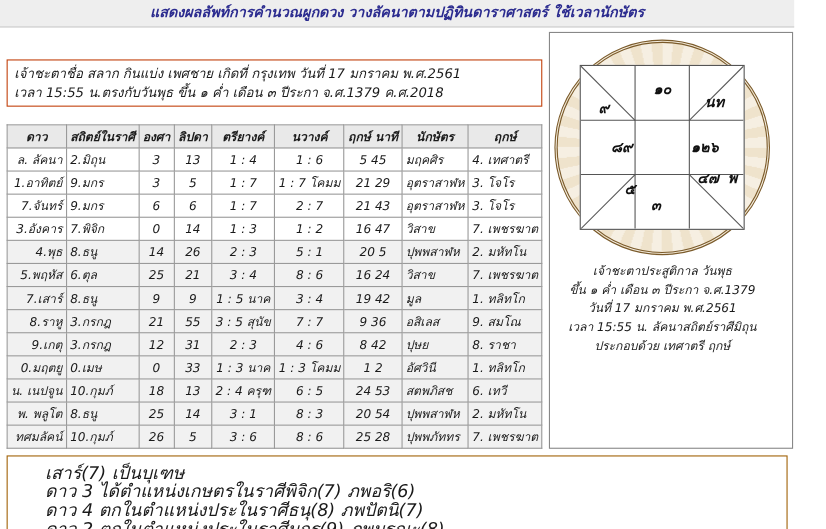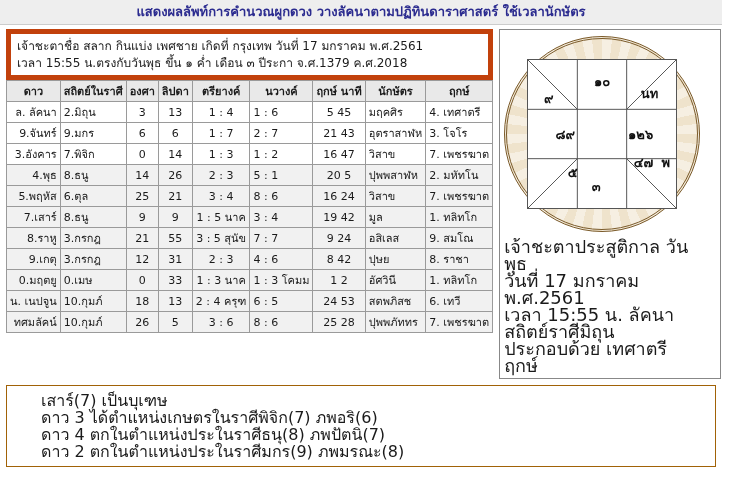--- a/index.html
+++ b/index.html
@@ -3,49 +3,50 @@
 <meta charset="utf-8">
 <style>
   html,body{margin:0;padding:0;}
   body{
     width:751px;height:481px;
     background:#ffffff;
     font-family:"DejaVu Sans","Liberation Sans",sans-serif;
     font-size:12px;color:#1a1a1a;
     overflow:hidden;
   }
-  .page{position:relative;width:722px;height:481px;box-sizing:border-box;padding:0;}
+  .page{position:relative;width:722px;height:481px;box-sizing:border-box;padding:0;font-style:italic;}
   .title-bar{
     width:100%;height:24px;line-height:24px;
     background:#eeeeee;
     text-align:center;
     font-size:13px;font-weight:bold;color:#2b2b8f;
     border-bottom:1px solid #cccccc;
   }
   .body-wrap{display:flex;padding:4px 6px 0 6px;box-sizing:border-box;}
   .left-col{width:498px;box-sizing:border-box;}
   .right-col{
     width:235px;margin-left:6px;
     border:1px solid #888;
     box-sizing:border-box;
     background:#fff;
     padding:6px 20px 4px 4px;
   }
   .info-box{
-    border:5px solid #c2410c;
+    border:1px solid #c2410c;
     padding:4px 6px 3px 6px;
     box-sizing:border-box;
     font-size:12px;
     line-height:17px;
     background:#fff;
+    margin-top:25px;
   }
   table.planets{
     border-collapse:collapse;
     width:100%;
-    margin-top:0;
+    margin-top:16px;
     font-size:11px;
     background:#fff;
   }
   table.planets th,table.planets td{
     border:1px solid #9a9a9a;
     padding:1px 3px;
     line-height:13px;
     height:18px;
     white-space:nowrap;
   }
@@ -53,21 +54,21 @@
     background:#e9e9e9;
     font-weight:bold;
     text-align:center;
     font-size:11px;
   }
   .c-name{width:72px;text-align:right;}
   .c-rasi{width:76px;text-align:left;}
   .c-ong{width:30px;text-align:center;}
   .c-lip{width:30px;text-align:center;}
   .c-tri{width:48px;text-align:center;}
-  .c-nav{width:48px;text-align:left;}
+  .c-nav{width:48px;text-align:center;}
   .c-rik{width:52px;text-align:center;}
   .c-nak{width:72px;text-align:left;}
   .c-rek{width:78px;text-align:left;}
   .rowalt{background:#f1f1f1;}
   .notes{
     margin:6px 6px 0 6px;
     border:1px solid #a16207;
     padding:6px 8px;
     box-sizing:border-box;
     font-size:16px;
@@ -97,21 +98,21 @@
     content:"";position:absolute;left:-1px;top:-1px;width:150px;height:150px;
   }
   .diag{position:absolute;left:0;top:0;width:100%;height:100%;}
   .cellnum{
     position:absolute;
     font-size:13px;font-weight:bold;color:#111;
     transform:translate(-50%,-50%);
     white-space:nowrap;
   }
   .chart-caption{
-    text-align:left;font-size:18px;line-height:17px;margin-top:6px;
+    text-align:center;font-size:11px;line-height:17px;margin-top:6px;
   }
 </style>
 </head>
 <body>
 
 <div class="page">
 
   <div class="title-bar">แสดงผลลัพท์การคำนวณผูกดวง วางลัคนาตามปฏิทินดาราศาสตร์ ใช้เวลานักษัตร</div>
 
   <div class="body-wrap">
@@ -143,21 +144,32 @@
             <td class="c-rasi">2.มิถุน</td>
             <td class="c-ong">3</td>
             <td class="c-lip">13</td>
             <td class="c-tri">1 : 4</td>
             <td class="c-nav">1 : 6</td>
             <td class="c-rik">5 45</td>
             <td class="c-nak">มฤคศิร</td>
             <td class="c-rek">4. เทศาตรี</td>
           </tr>
           <tr>
-            <td class="c-name">9.จันทร์</td>
+            <td class="c-name">1.อาทิตย์</td>
+            <td class="c-rasi">9.มกร</td>
+            <td class="c-ong">3</td>
+            <td class="c-lip">5</td>
+            <td class="c-tri">1 : 7</td>
+            <td class="c-nav">1 : 7 โคมม</td>
+            <td class="c-rik">21 29</td>
+            <td class="c-nak">อุตราสาฬห</td>
+            <td class="c-rek">3. โจโร</td>
+          </tr>
+          <tr>
+            <td class="c-name">7.จันทร์</td>
             <td class="c-rasi">9.มกร</td>
             <td class="c-ong">6</td>
             <td class="c-lip">6</td>
             <td class="c-tri">1 : 7</td>
             <td class="c-nav">2 : 7</td>
             <td class="c-rik">21 43</td>
             <td class="c-nak">อุตราสาฬห</td>
             <td class="c-rek">3. โจโร</td>
           </tr>
           <tr>
@@ -204,21 +216,21 @@
             <td class="c-nak">มูล</td>
             <td class="c-rek">1. ทลิทโก</td>
           </tr>
           <tr class="rowalt">
             <td class="c-name">8.ราหู</td>
             <td class="c-rasi">3.กรกฎ</td>
             <td class="c-ong">21</td>
             <td class="c-lip">55</td>
             <td class="c-tri">3 : 5 สุนัข</td>
             <td class="c-nav">7 : 7</td>
-            <td class="c-rik">9 24</td>
+            <td class="c-rik">9 36</td>
             <td class="c-nak">อสิเลส</td>
             <td class="c-rek">9. สมโณ</td>
           </tr>
           <tr class="rowalt">
             <td class="c-name">9.เกตุ</td>
             <td class="c-rasi">3.กรกฎ</td>
             <td class="c-ong">12</td>
             <td class="c-lip">31</td>
             <td class="c-tri">2 : 3</td>
             <td class="c-nav">4 : 6</td>
@@ -240,20 +252,31 @@
           <tr class="rowalt">
             <td class="c-name">น. เนปจูน</td>
             <td class="c-rasi">10.กุมภ์</td>
             <td class="c-ong">18</td>
             <td class="c-lip">13</td>
             <td class="c-tri">2 : 4 ครุฑ</td>
             <td class="c-nav">6 : 5</td>
             <td class="c-rik">24 53</td>
             <td class="c-nak">สตพภิสช</td>
             <td class="c-rek">6. เทวี</td>
+          </tr>
+          <tr class="rowalt">
+            <td class="c-name">พ. พลูโต</td>
+            <td class="c-rasi">8.ธนู</td>
+            <td class="c-ong">25</td>
+            <td class="c-lip">14</td>
+            <td class="c-tri">3 : 1</td>
+            <td class="c-nav">8 : 3</td>
+            <td class="c-rik">20 54</td>
+            <td class="c-nak">ปุพพสาฬห</td>
+            <td class="c-rek">2. มหัทโน</td>
           </tr>
           <tr class="rowalt">
             <td class="c-name">ทศมลัคน์</td>
             <td class="c-rasi">10.กุมภ์</td>
             <td class="c-ong">26</td>
             <td class="c-lip">5</td>
             <td class="c-tri">3 : 6</td>
             <td class="c-nav">8 : 6</td>
             <td class="c-rik">25 28</td>
             <td class="c-nak">ปุพพภัททร</td>
@@ -284,20 +307,21 @@
             <div class="cellnum" style="left:76%;top:50%">๑๒๖</div>
             <div class="cellnum" style="left:78%;top:69%">๔๗</div>
             <div class="cellnum" style="left:93%;top:69%">พ</div>
             <div class="cellnum" style="left:30%;top:76%">๕</div>
             <div class="cellnum" style="left:46%;top:85%">๓</div>
           </div>
         </div>
       </div>
       <div class="chart-caption">
         <div>เจ้าชะตาประสูติกาล วันพุธ</div>
+        <div>ขึ้น ๑ ค่ำ เดือน ๓ ปีระกา จ.ศ.1379</div>
         <div>วันที่ 17 มกราคม พ.ศ.2561</div>
         <div>เวลา 15:55 น. ลัคนาสถิตย์ราศีมิถุน</div>
         <div>ประกอบด้วย เทศาตรี ฤกษ์</div>
       </div>
     </div>
 
   </div>
 
   <div class="notes">
     <div>เสาร์(7) เป็นบุเฑษ</div>

